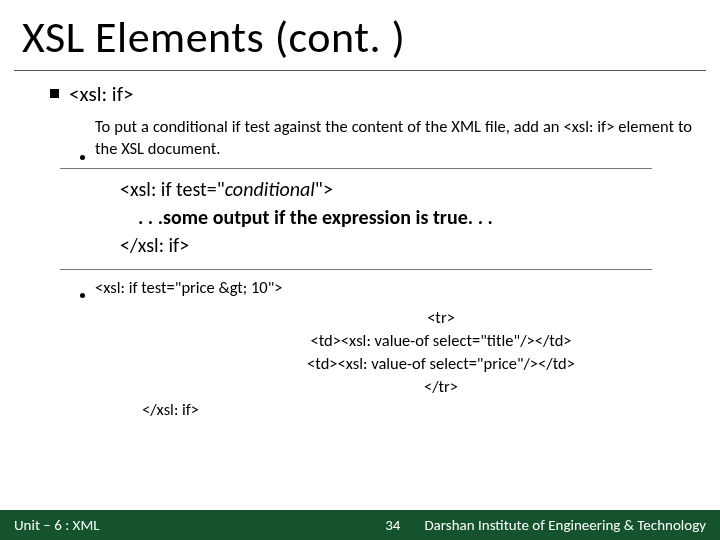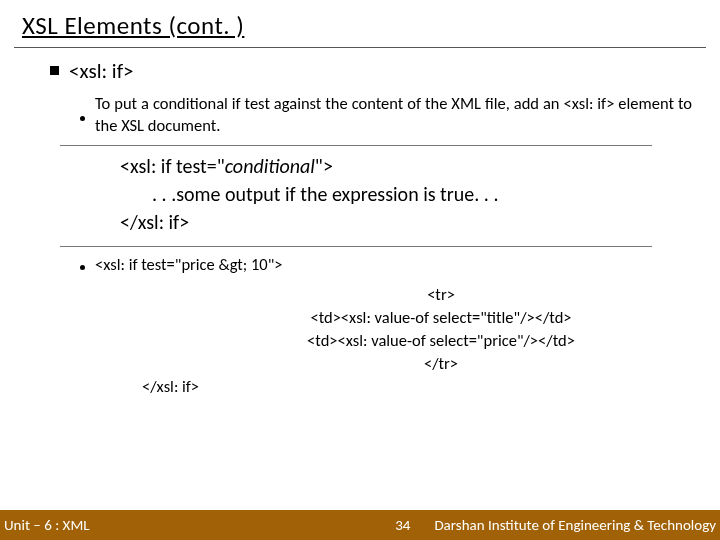--- a/index.html
+++ b/index.html
@@ -6,25 +6,24 @@
   body {
     width: 720px;
     height: 540px;
     font-family: Calibri, "Segoe UI", Arial, sans-serif;
     background: #fff;
     color: #000;
     position: relative;
     overflow: hidden;
   }
   .title {
-    font-size: 25px;
+    font-size: 44px;
     font-weight: 400;
     padding: 10px 8px 6px 22px;
     letter-spacing: 0.5px;
-    text-decoration: underline;
   }
   .title-rule {
     margin: 0 14px 10px 14px;
     border: none;
     border-top: 1.5px solid #555;
   }
   .content {
     padding: 0 28px 0 50px;
   }
   .bullet-row {
@@ -42,21 +41,21 @@
   }
   .h-item {
     font-size: 21px;
     font-weight: 400;
   }
   .sub {
     margin-left: 30px;
   }
   .dot-row {
     display: flex;
-    align-items: center;
+    align-items: flex-end;
     gap: 10px;
     margin-bottom: 8px;
   }
   .round-bullet {
     width: 5px;
     height: 5px;
     background: #000;
     border-radius: 50%;
     margin-top: 8px;
     flex: 0 0 auto;
@@ -64,45 +63,45 @@
   .desc {
     font-size: 16.5px;
     line-height: 1.35;
     text-align: justify;
   }
   .syntax-block {
     margin: 6px 0 10px 70px;
     font-size: 20px;
     line-height: 1.4;
   }
-  .syntax-block .indent { margin-left: 32px; }
+  .syntax-block .indent { margin-left: 18px; font-weight: bold; }
   .italic { font-style: italic; }
   .syntax-rule {
     margin: 2px 40px 6px 10px;
     border: none;
     border-top: 1px solid #777;
   }
   .code-block {
     margin-left: 92px;
     font-size: 16.5px;
     line-height: 1.4;
   }
   .code-sub { margin-left: 48px; text-align: center; }
   .footer {
     position: absolute;
     left: 0;
     right: 0;
     bottom: 0;
     height: 30px;
-    background: #a16207;
+    background: #14532d;
     color: #fff;
     display: flex;
     align-items: center;
     font-size: 15px;
-    padding: 0 4px;
+    padding: 0 14px;
   }
   .footer .left { flex: 0 0 auto; }
   .footer .mid { flex: 1 1 auto; text-align: right; }
   .footer .right { flex: 0 0 auto; margin-left: 24px; }
 </style>
 </head>
 <body>
 
 <div class="title">XSL Elements (cont. )</div>
 <hr class="title-rule">

